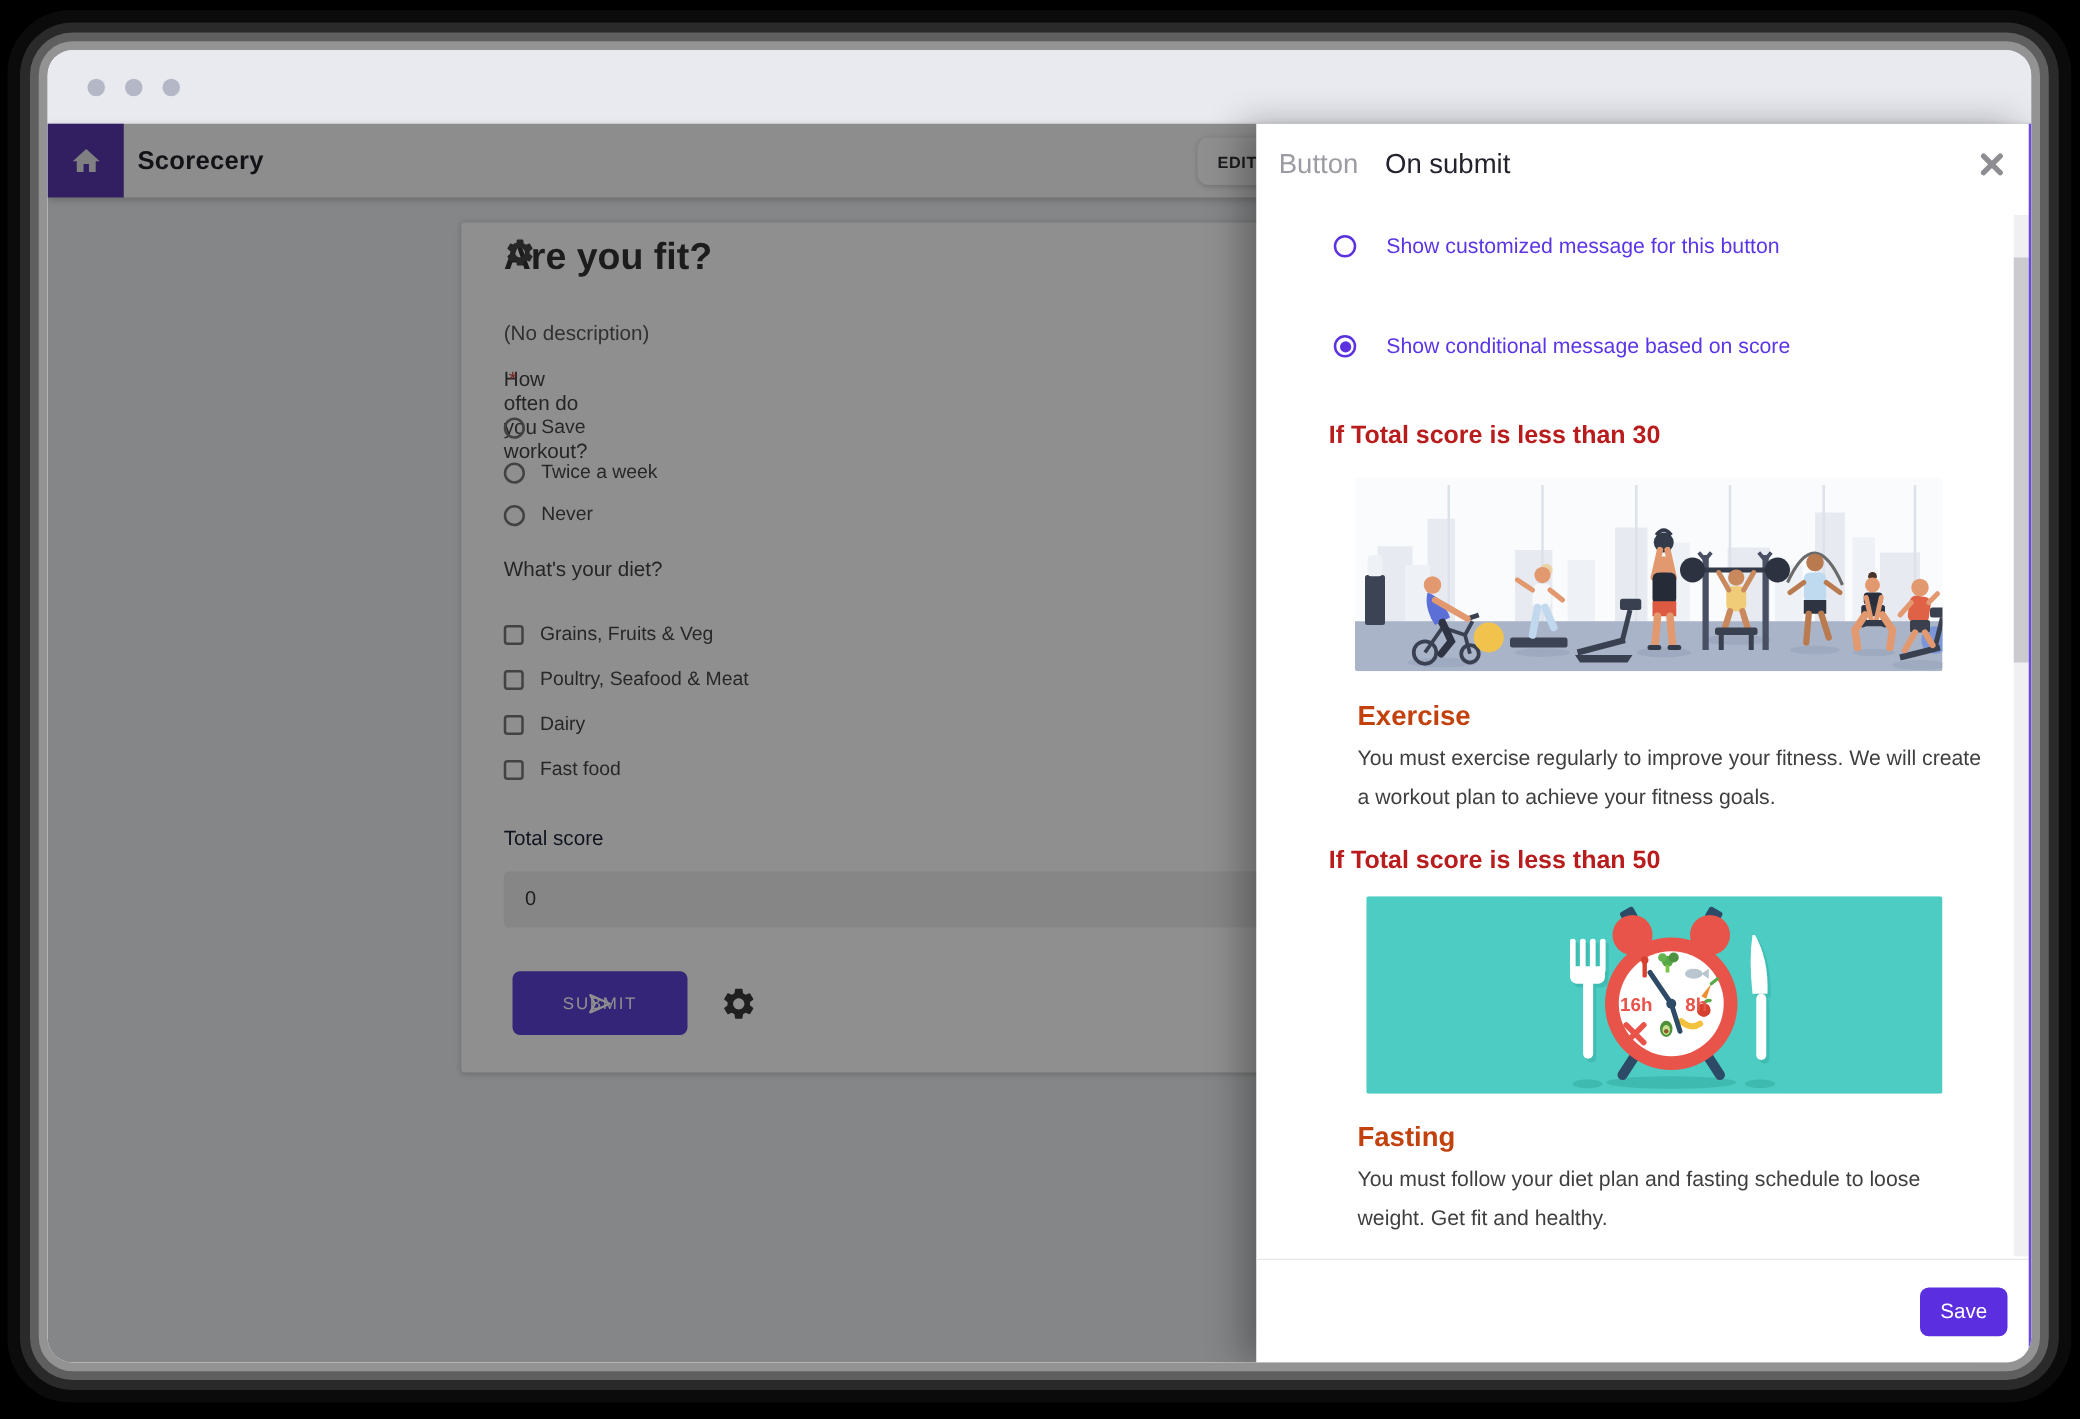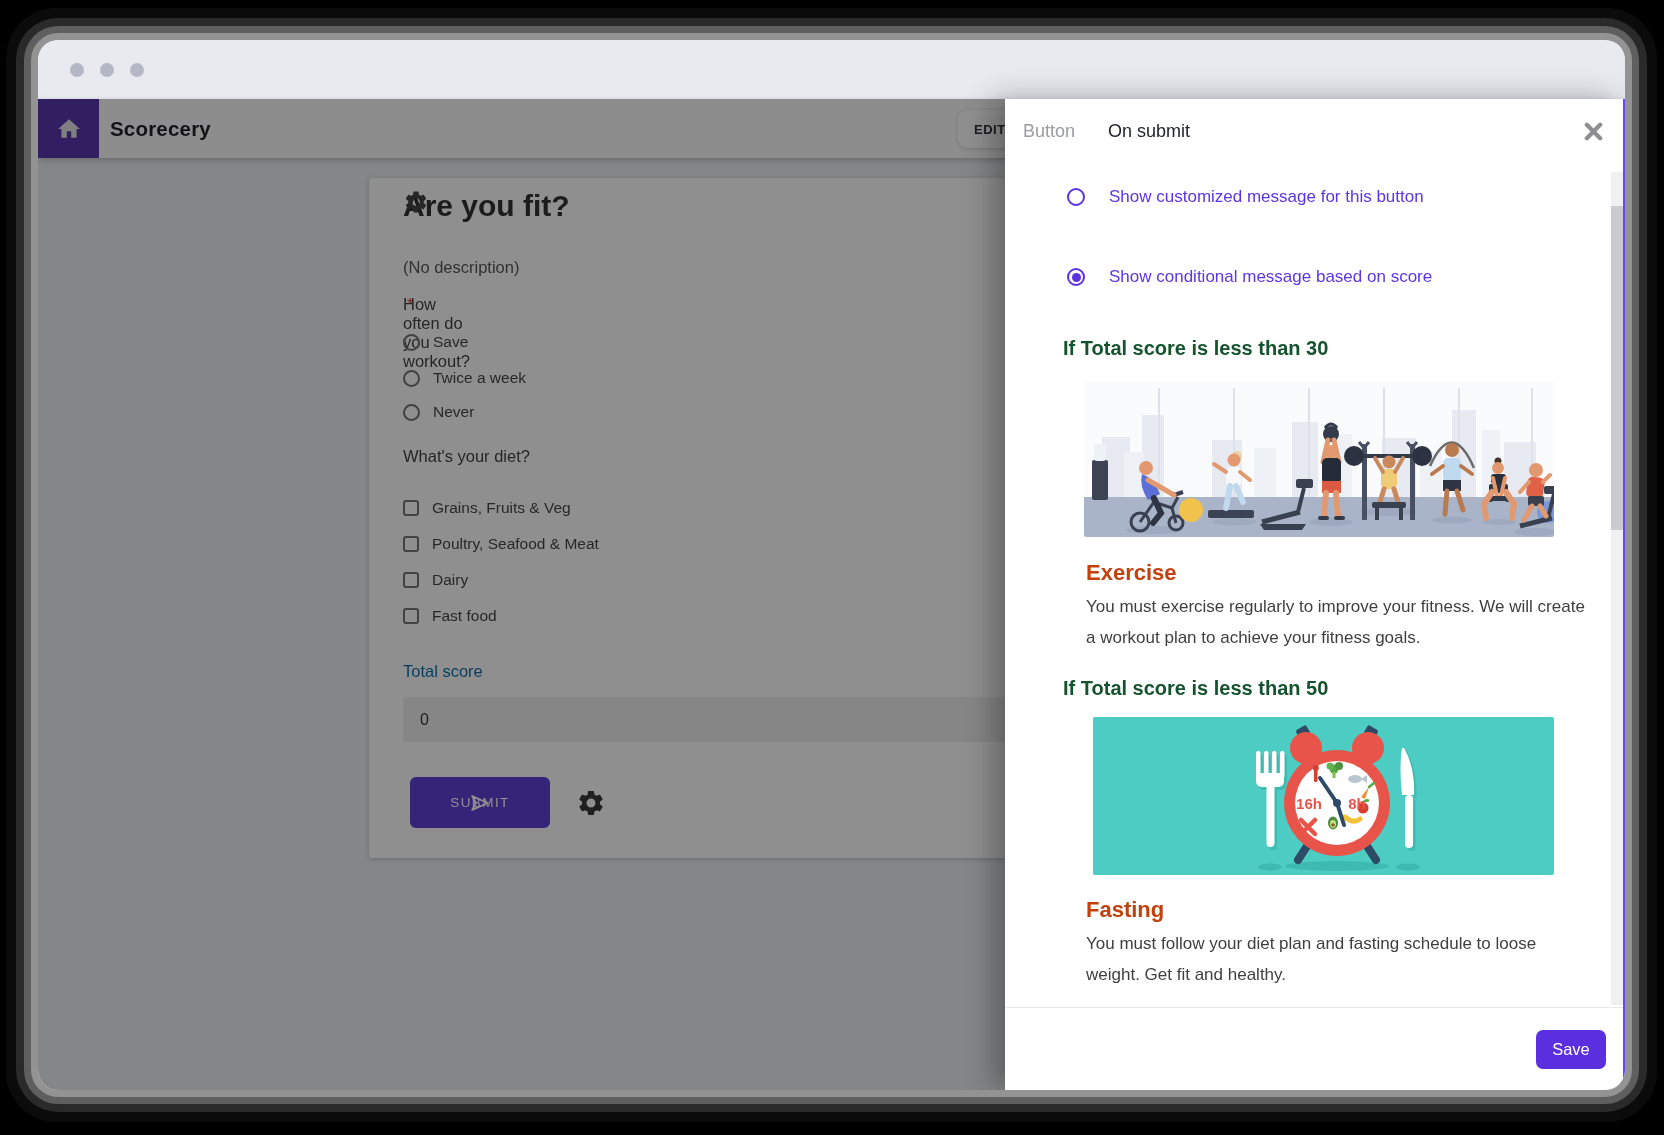--- a/index.html
+++ b/index.html
@@ -23,41 +23,41 @@
   .f-title-row{left:34px;top:11px;display:flex;gap:18px;}
   .f-title{position:static;font-size:30px;font-weight:bold;color:#262626;}
   .f-desc{left:34px;top:80px;font-size:16.5px;color:#4f4f4f;}
   .f-q{left:34px;top:117px;font-size:16.5px;color:#383838;}
   .req{color:#d03a31;margin-left:4px;}
   .opt-row{left:34px;display:flex;align-items:center;gap:13px;cursor:pointer;}
   .opt-row span{position:static;}
   .radio-c{width:17px;height:17px;border:2px solid #6e6e6e;border-radius:50%;flex:none;}
   .check-b{width:16px;height:16px;border:2px solid #6e6e6e;border-radius:3px;flex:none;}
   .opt-label{font-size:15.5px;color:#3c3c3c;}
-  .f-total{left:34px;top:484px;font-size:16.5px;color:#0369a1;}
+  .f-total{left:34px;top:484px;font-size:16.5px;color:#0f172a;}
   .f-input{left:34px;top:519px;width:743px;height:45px;background:#efeff0;border:none;border-radius:4px;padding-left:17px;font-size:16px;color:#2b2b2b;outline:none;}
   .submit-row{left:41px;top:599px;display:flex;align-items:center;gap:26px;}
   .submit-row>*{position:static;}
   .submit-btn{width:140px;height:51px;background:#5438d6;border:none;border-radius:6px;color:#fff;font-size:13.5px;font-weight:normal;letter-spacing:1.4px;display:flex;align-items:center;justify-content:center;gap:12px;cursor:pointer;}
   
   .overlay{position:absolute;left:0;top:0;right:0;bottom:0;background:rgba(16,16,18,.47);z-index:5;}
   
   .panel{position:absolute;left:967px;top:0;width:620px;height:991px;background:#fff;z-index:10;box-shadow:-12px 0 28px rgba(0,0,0,.3);}
   .panel *{position:absolute;}
-  .tab{top:0;height:64px;display:flex;align-items:center;font-size:18px;cursor:pointer;}
+  .tab{top:0;height:64px;display:flex;align-items:center;font-size:22px;cursor:pointer;}
   .tab.inactive{left:18px;color:#9b9ba3;}
   .tab.active{left:103px;color:#23232d;font-weight:500;}
   .close-x{right:16px;top:16px;width:32px;height:32px;display:flex;align-items:center;justify-content:center;cursor:pointer;}
   .p-radio{display:flex;align-items:center;gap:24px;left:62px;cursor:pointer;}
   .p-radio span{position:static;}
   .p-radio .rc{width:18px;height:18px;border:2px solid #5b31e0;border-radius:50%;flex:none;display:flex;align-items:center;justify-content:center;}
   .p-radio .rc .rd{display:none;width:9px;height:9px;border-radius:50%;background:#5b31e0;}
   .p-radio.sel .rc .rd{display:block;}
   .p-radio .rl{font-size:17px;color:#5b35e6;}
-  .cond-h{left:58px;font-size:20px;font-weight:bold;color:#14532d;}
+  .cond-h{left:58px;font-size:20px;font-weight:bold;color:#b91c1c;}
   .cond-title{left:81px;font-size:22px;font-weight:bold;color:#c2410c;}
   .cond-desc{left:81px;width:500px;font-size:17px;line-height:31px;color:#3f3f3f;}
   .illus{border-radius:2px;overflow:hidden;}
   .p-divider{left:0;right:0;top:908px;height:1px;background:#e8e8ea;}
   .save-btn{right:19px;top:931px;width:70px;height:39px;background:#5b2ee0;border:none;border-radius:7px;color:#fff;font-size:16.5px;display:flex;align-items:center;justify-content:center;cursor:pointer;}
   .scroll-track{left:606px;top:73px;width:12px;height:833px;background:#f0f0f2;}
   .scroll-thumb{left:606px;top:107px;width:12px;height:324px;background:#cbcbcf;cursor:grab;}
   .panel-edge{right:0;top:0;bottom:0;width:2px;background:#6b46e9;}
 </style>
 </head>

